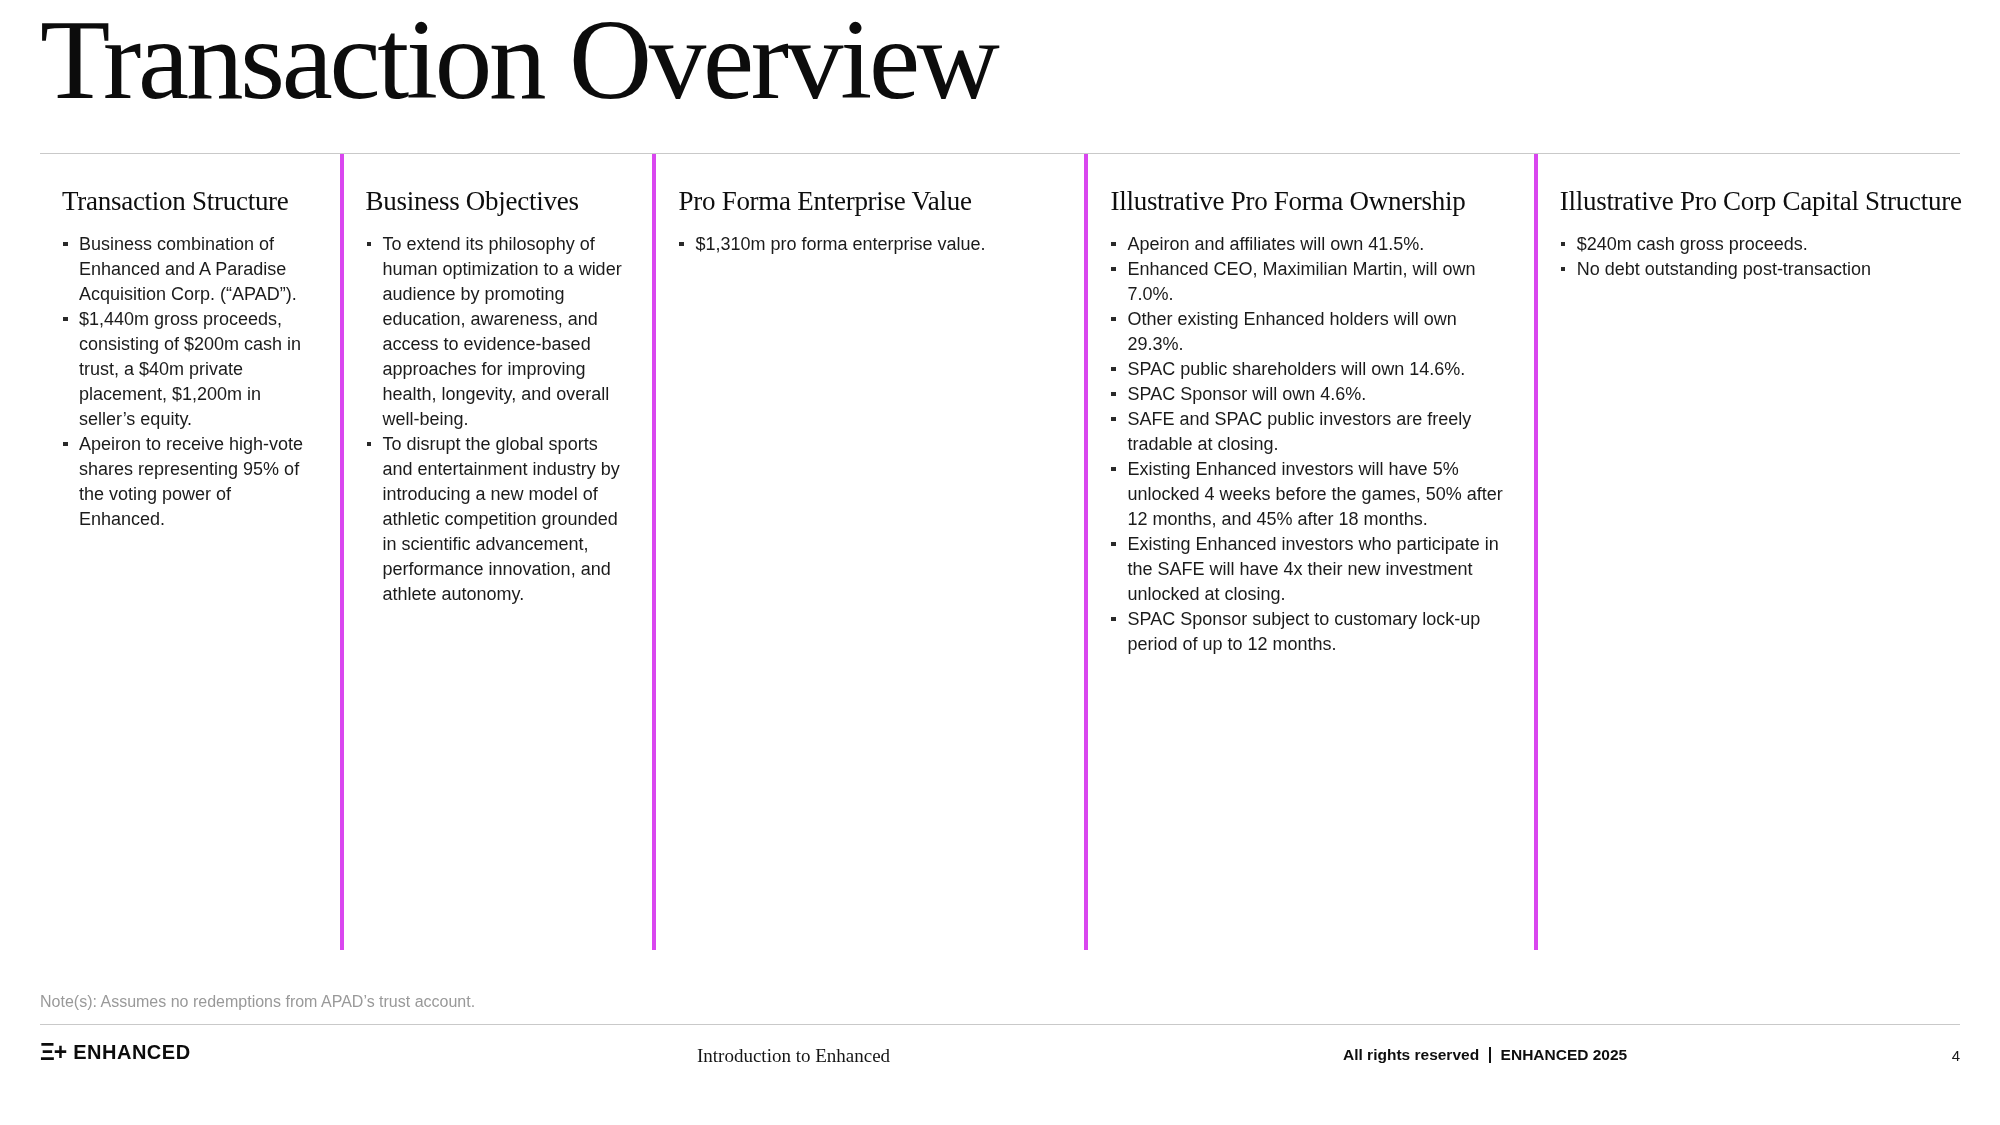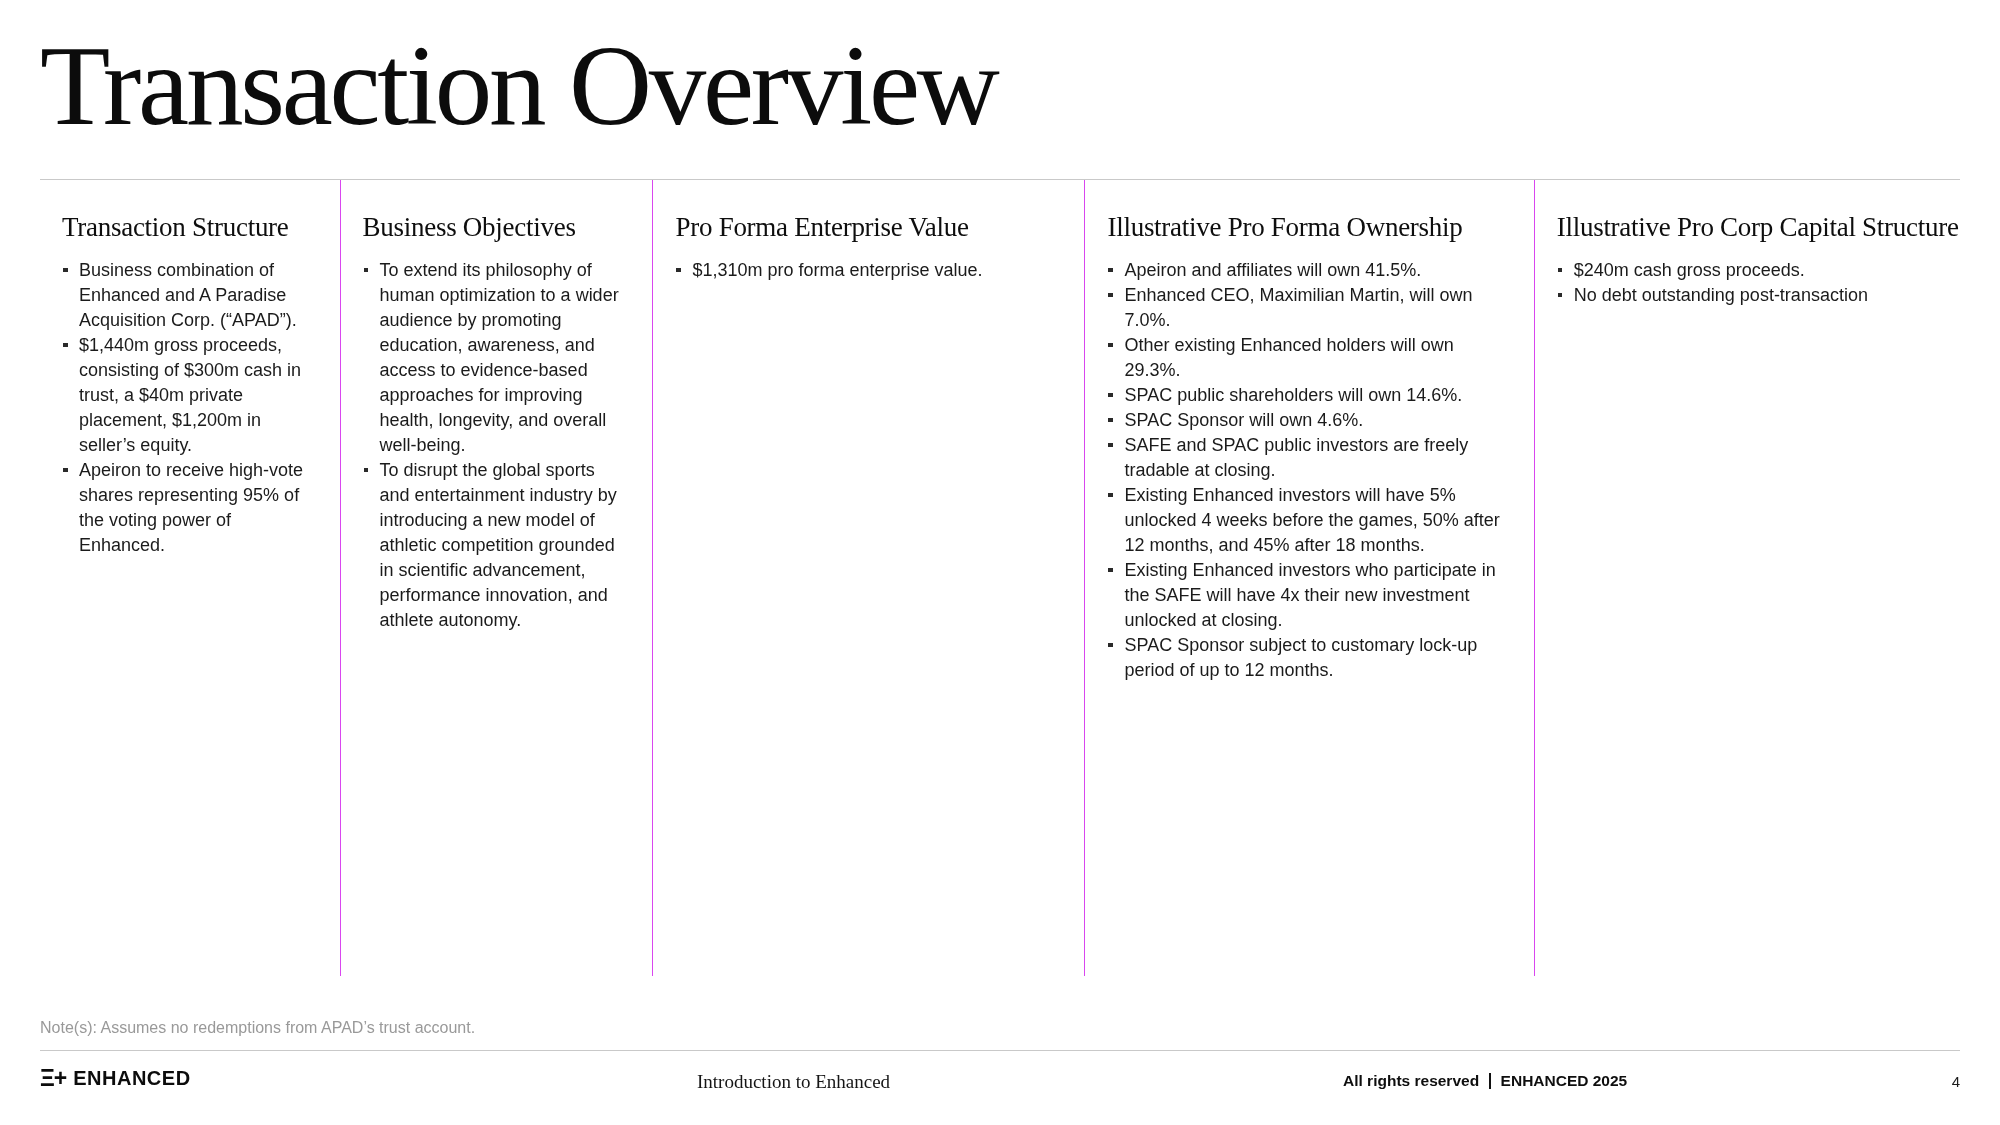--- a/index.html
+++ b/index.html
@@ -18,33 +18,32 @@
     padding: 0 40px;
     background: #ffffff;
   }
   .title {
     font-family: "Liberation Serif", serif;
     font-weight: 400;
     font-size: 115px;
     line-height: 1.05;
     letter-spacing: -0.028em;
     color: #0c0c0c;
-    padding-top: 26px;
     margin-bottom: 32px;
     white-space: nowrap;
   }
   .columns {
     display: flex;
     height: 797px;
     border-top: 1px solid #c9c9c9;
   }
   .col {
     padding: 31px 26px 0 22px;
   }
-  .col + .col { border-left: 1px solid #d946ef; }
+  .col + .col { border-left: 4px solid #d946ef; }
   .col-1 { flex: 0 0 15.6%; }
   .col-2 { flex: 0 0 16.3%; }
   .col-3 { flex: 0 0 22.5%; }
   .col-4 { flex: 0 0 23.4%; }
   .col-5 { flex: 0 0 22.2%; }
   .col-heading {
     font-family: "Liberation Serif", serif;
     font-weight: 400;
     font-size: 27px;
     line-height: 32px;
@@ -147,21 +146,21 @@
 <div class="slide">
 
   <h1 class="title">Transaction Overview</h1>
 
   <div class="columns">
 
     <section class="col col-1">
       <h2 class="col-heading">Transaction Structure</h2>
       <ul class="bullets">
         <li>Business combination of Enhanced and A Paradise Acquisition Corp. (“APAD”).</li>
-        <li>$1,440m gross proceeds, consisting of $300m cash in trust, a $40m private placement, $1,200m in seller’s equity.</li>
+        <li>$1,440m gross proceeds, consisting of $200m cash in trust, a $40m private placement, $1,200m in seller’s equity.</li>
         <li>Apeiron to receive high-vote shares representing 95% of the voting power of Enhanced.</li>
       </ul>
     </section>
 
     <section class="col col-2">
       <h2 class="col-heading">Business Objectives</h2>
       <ul class="bullets">
         <li>To extend its philosophy of human optimization to a wider audience by promoting education, awareness, and access to evidence-based approaches for improving health, longevity, and overall well-being.</li>
         <li>To disrupt the global sports and entertainment industry by introducing a new model of athletic competition grounded in scientific advancement, performance innovation, and athlete autonomy.</li>
       </ul>

